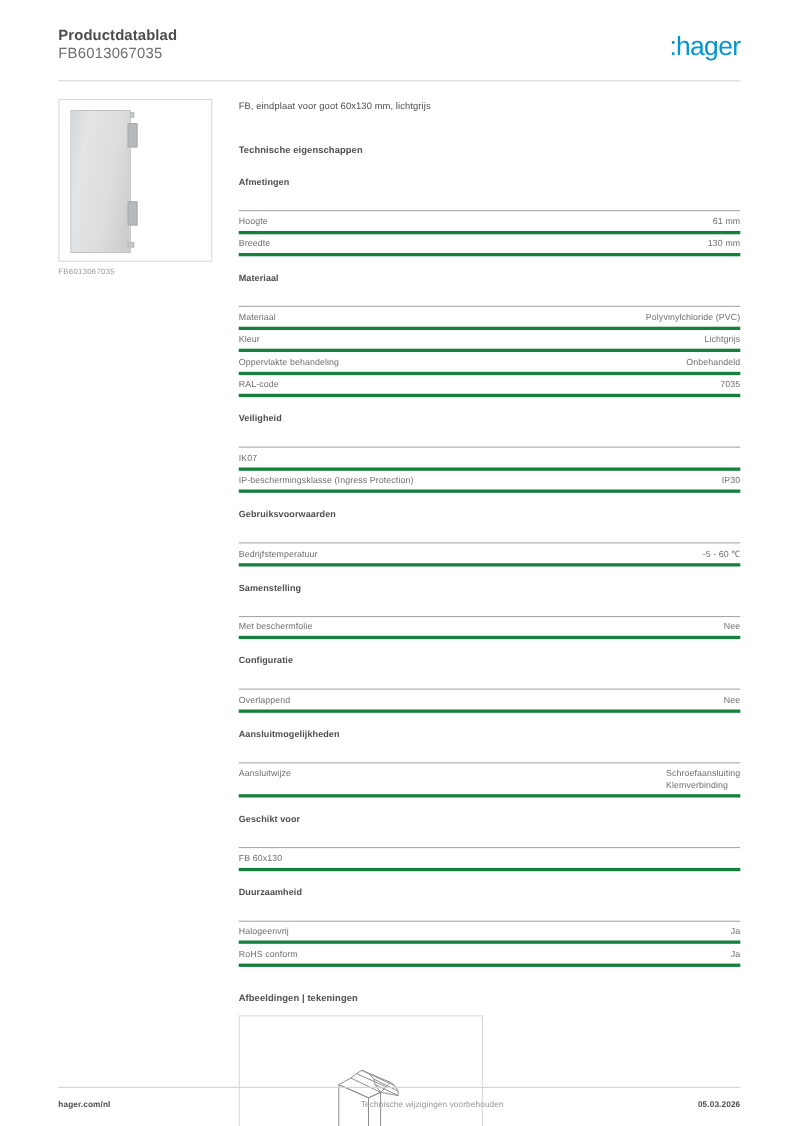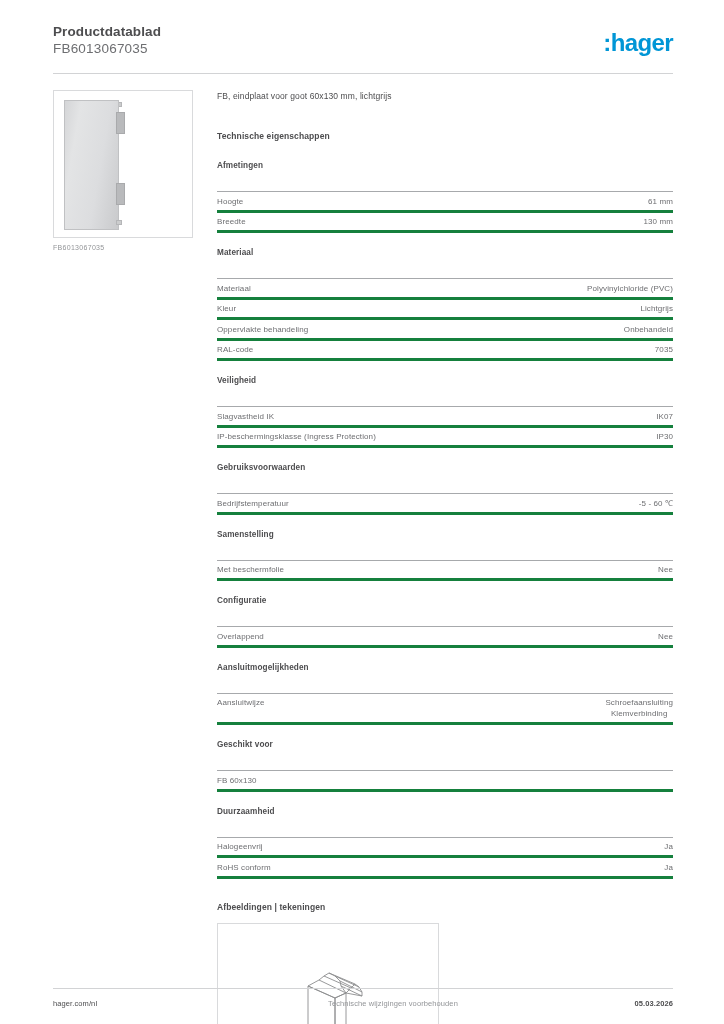--- a/index.html
+++ b/index.html
@@ -48,21 +48,21 @@
     font-weight: normal;
     color: #6d6e71;
     line-height: 17px;
     letter-spacing: 0.2px;
   }
   .logo {
     position: absolute;
     right: 0;
     top: 6px;
     font-size: 24px;
-    font-weight: bold;
+    font-weight: normal;
     color: #0096d6;
     letter-spacing: -0.6px;
     line-height: 26px;
   }
   .header-rule {
     position: absolute;
     left: 53px;
     top: 73px;
     width: 620px;
     height: 1px;
@@ -179,21 +179,21 @@
     letter-spacing: 0.1px;
     line-height: 11px;
     flex: 1 1 auto;
     padding-right: 12px;
   }
   .row-value {
     font-size: 8px;
     color: #6d6e71;
     letter-spacing: 0.1px;
     line-height: 11px;
-    text-align: center;
+    text-align: left;
     white-space: pre-line;
     flex: 0 0 auto;
   }
 
   
   .draw-title {
     font-size: 8.5px;
     font-weight: bold;
     color: #4d4d4f;
     letter-spacing: 0.1px;
@@ -227,21 +227,21 @@
     position: absolute;
     left: 53px;
     top: 999px;
     width: 620px;
     height: 14px;
   }
   .footer-left {
     position: absolute;
     left: 0; top: 0;
     font-size: 7.5px;
-    font-weight: normal;
+    font-weight: bold;
     color: #4d4d4f;
     letter-spacing: 0.1px;
   }
   .footer-center {
     position: absolute;
     left: 0; top: 0;
     width: 680px;
     text-align: center;
     font-size: 7.5px;
     color: #939598;
@@ -312,21 +312,20 @@
             <div class="row-value">Onbehandeld</div>
           </div>
           <div class="row">
             <div class="row-label">RAL-code</div>
             <div class="row-value">7035</div>
           </div>
         </div>
         <div class="group">
           <div class="group-head">Veiligheid</div>
           <div class="row">
-            <div class="row-label">Slagvastheid IK</div>
             <div class="row-value">IK07</div>
           </div>
           <div class="row">
             <div class="row-label">IP-beschermingsklasse (Ingress Protection)</div>
             <div class="row-value">IP30</div>
           </div>
         </div>
         <div class="group">
           <div class="group-head">Gebruiksvoorwaarden</div>
           <div class="row">

